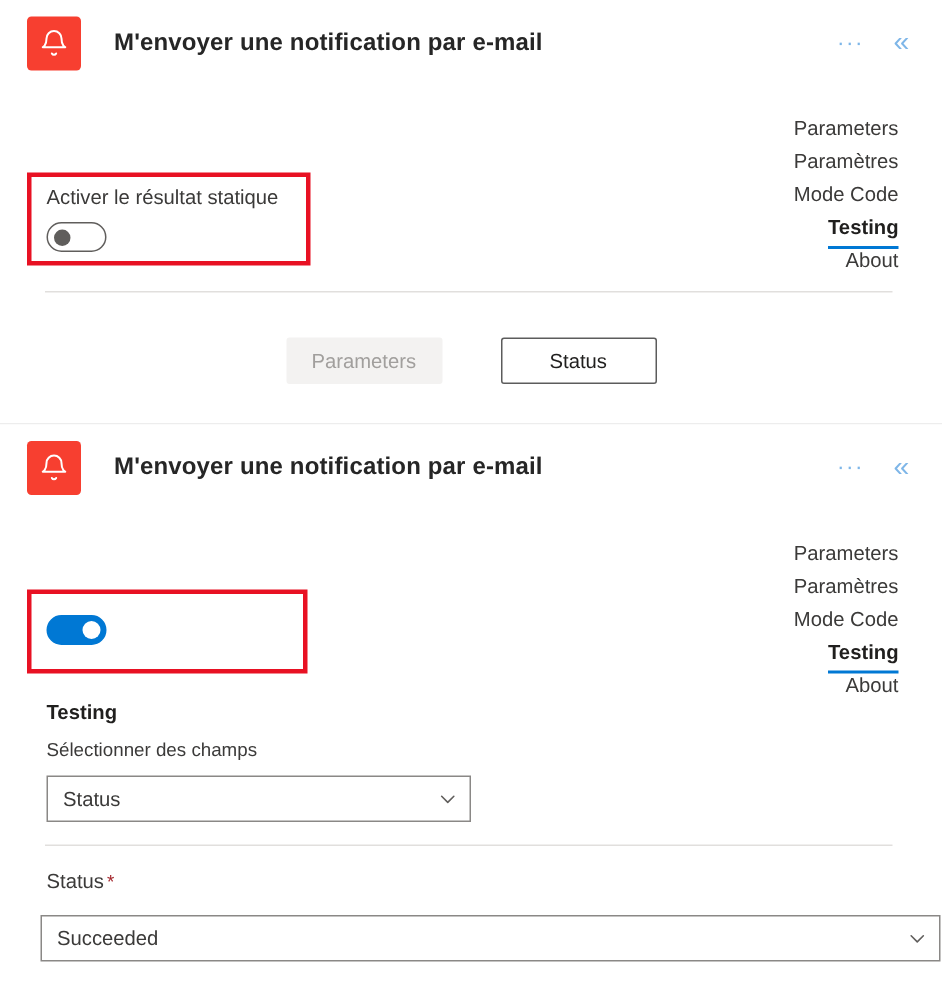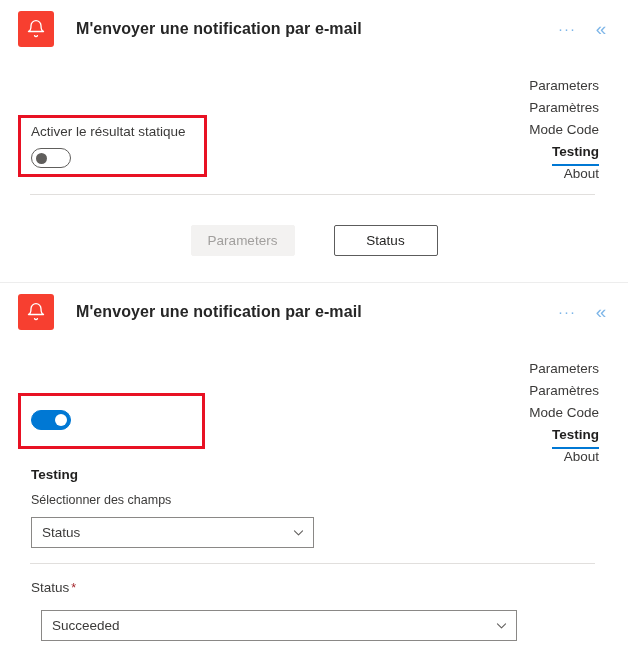--- a/index.html
+++ b/index.html
@@ -346,20 +346,20 @@
       </svg>
   </div>
 
   <div class="hr" style="top:280px;"></div>
 
   <div class="field-block" style="left:31px; top:297px; display:flex; align-items:baseline;">
     <span class="field-label" style="font-size:13.5px;">Status</span>
     <span class="req-star">*</span>
   </div>
 
-  <div class="combo" style="position:absolute; left:41px; top:327px; width:476px;">
+  <div class="combo" style="position:absolute; left:27px; top:327px; width:600px;">
     <div class="combo-value">Succeeded</div>
     <svg class="combo-caret" width="13" height="13" viewBox="0 0 16 16" fill="none" stroke="#605e5c" stroke-width="1.3" stroke-linecap="round" stroke-linejoin="round">
         <path d="M3 6l5 5 5-5"></path>
       </svg>
   </div>
 
 </div>
 
 </body></html>

